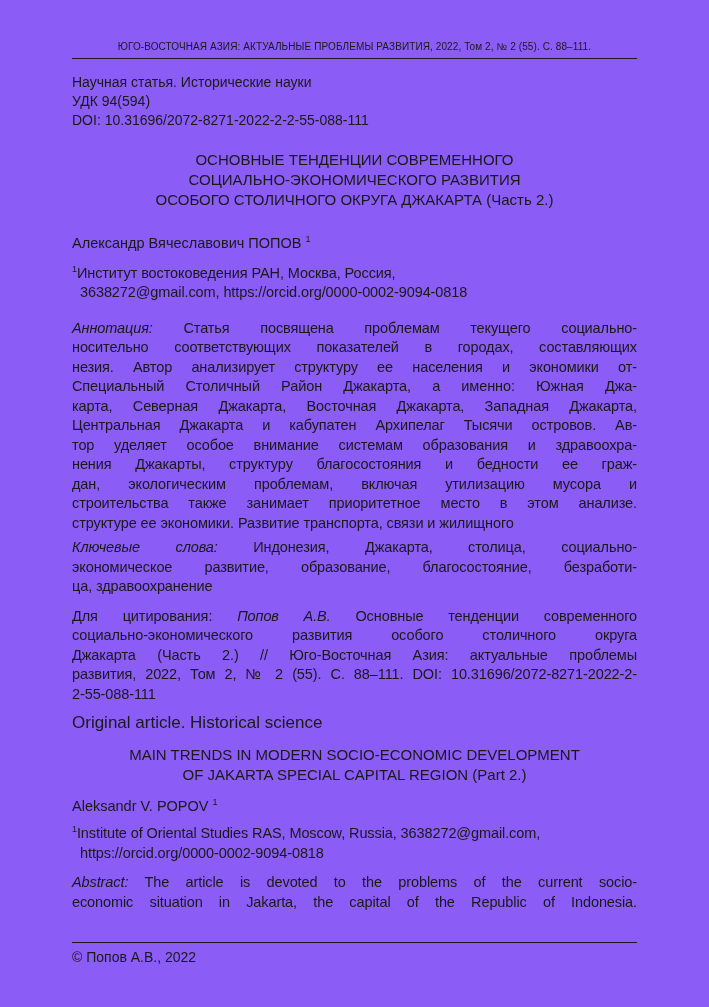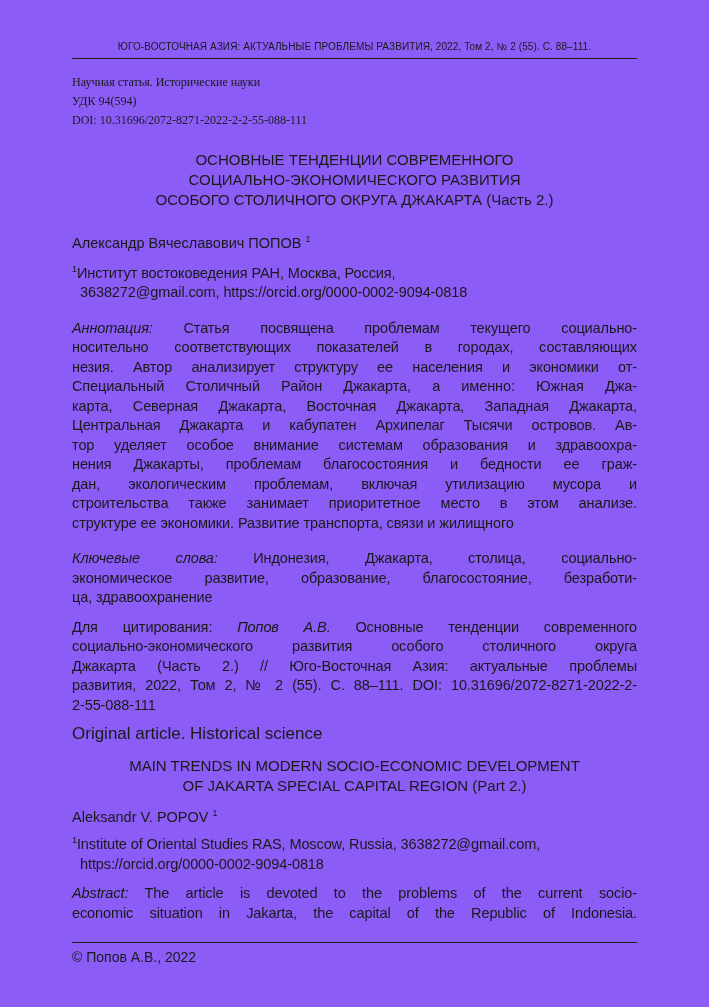--- a/index.html
+++ b/index.html
@@ -15,37 +15,37 @@
     padding: 40px 72px 0 72px;
     display: flex; flex-direction: column;
     background: #8b5cf6;
   }
   .journal-line {
     font-size: 10px; line-height: 13px;
     text-align: center; letter-spacing: 0.1px;
     white-space: nowrap;
   }
   .rule { border-top: 1.6px solid #1a1a1a; margin-top: 5px; }
-  .meta { margin-top: 14px; font-size: 12px; line-height: 19px; font-family: Liberation Serif, serif; }
+  .meta { margin-top: 14px; font-size: 14px; line-height: 19px; }
   .meta div { text-align: left; }
   .title-block { margin-top: 20px; font-size: 15px; line-height: 20px; }
   .title-block .tline { text-align: center; text-align-last: center; }
   .title-en { margin-top: 12px; }
   .para { font-size: 14.5px; line-height: 19.5px; letter-spacing: -0.1px; }
   .tline { text-align: justify; text-align-last: justify; }
   .para .tline:last-child { text-align-last: left; }
   .para.justify-all .tline:last-child { text-align-last: justify; }
   .left-line { text-align: left !important; text-align-last: left !important; }
   .author-line { margin-top: 24px; font-size: 14.5px; line-height: 19.5px; }
   .author-line-en { margin-top: 12px; }
   .affil { margin-top: 10px; }
   .affil-en { margin-top: 8px; }
   .affil .line2 { padding-left: 8px; }
   .abstract { margin-top: 16px; }
-  .keywords { margin-top: 16px; }
+  .keywords { margin-top: 5px; }
   .citation { margin-top: 10px; }
   .meta-en { margin-top: 9px; font-size: 17px; line-height: 19.5px; }
   .abstract-en { margin-top: 10px; }
   sup { font-size: 9px; vertical-align: super; line-height: 0; }
   i { font-style: italic; }
   .footer { margin-top: auto; padding-bottom: 40px; }
   .footer-text { font-size: 14px; line-height: 19px; margin-top: 5px; text-align: left; }
 </style>
 </head>
 <body>
@@ -75,21 +75,21 @@
   </div>
 
   <div class="para abstract">
     <div class="tline"><i>Аннотация:</i> <span>Статья посвящена проблемам текущего социально-</span></div>
       <div class="tline">носительно соответствующих показателей в городах, составляющих</div>
       <div class="tline">незия. Автор анализирует структуру ее населения и экономики от-</div>
       <div class="tline">Специальный Столичный Район Джакарта, а именно: Южная Джа-</div>
       <div class="tline">карта, Северная Джакарта, Восточная Джакарта, Западная Джакарта,</div>
       <div class="tline">Центральная Джакарта и кабупатен Архипелаг Тысячи островов. Ав-</div>
       <div class="tline">тор уделяет особое внимание системам образования и здравоохра-</div>
-      <div class="tline">нения Джакарты, проблемам благосостояния и бедности ее граж-</div>
+      <div class="tline">нения Джакарты, структуру благосостояния и бедности ее граж-</div>
       <div class="tline">дан, экологическим проблемам, включая утилизацию мусора и</div>
       <div class="tline">строительства также занимает приоритетное место в этом анализе.</div>
       <div class="tline">структуре ее экономики. Развитие транспорта, связи и жилищного</div>
     </div>
 
   <div class="para keywords">
     <div class="tline"><i>Ключевые слова:</i> <span>Индонезия, Джакарта, столица, социально-</span></div>
   <div class="tline">экономическое развитие, образование, благосостояние, безработи-</div>
       <div class="tline">ца, здравоохранение</div>
     </div>

